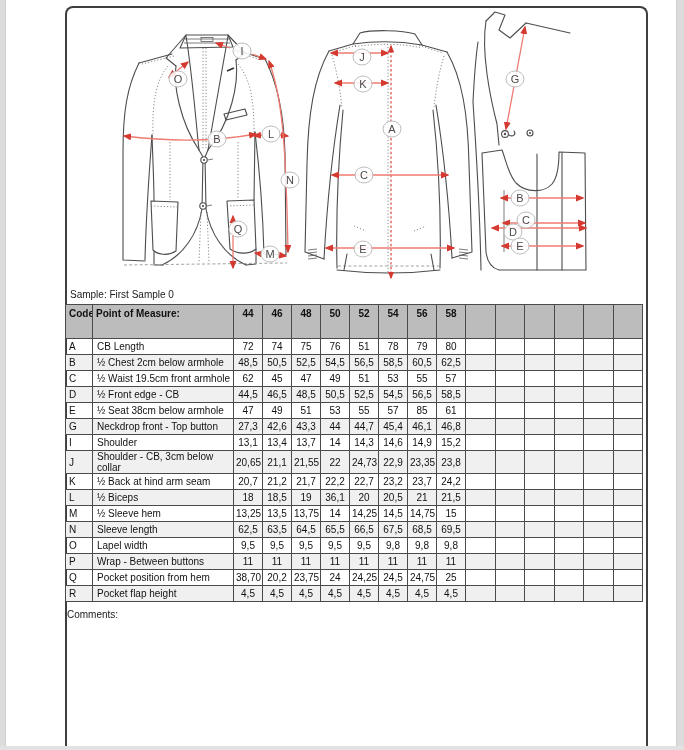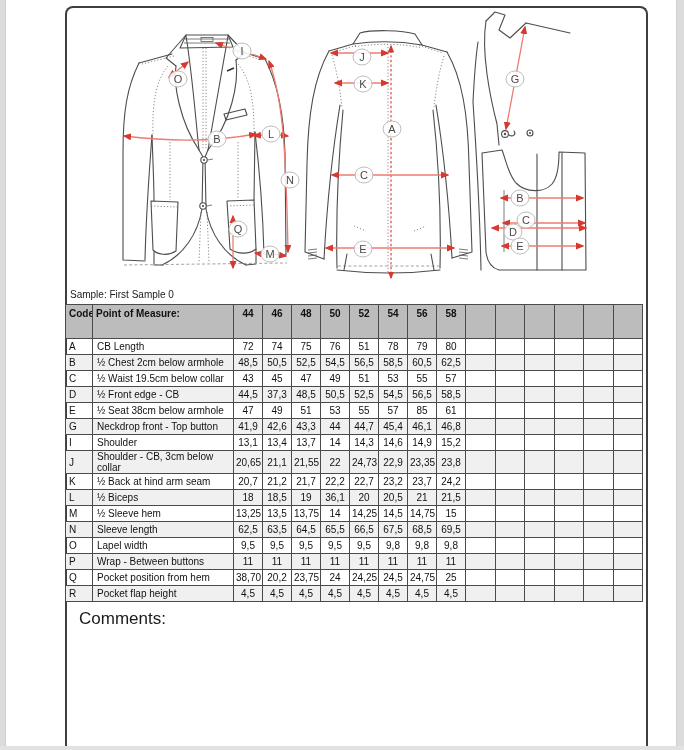--- a/index.html
+++ b/index.html
@@ -6,21 +6,21 @@
   body{font-family:"Liberation Sans", sans-serif; -webkit-font-smoothing:antialiased;}
   .viewport{position:relative;width:684px;height:750px;overflow:hidden;background:#fff;}
   .edge-strip{position:absolute;background:#dcdcdc;}
   .edge-left{left:0;top:0;width:5px;height:750px;border-right:1px solid #cfcfcf;}
   .edge-right{right:0;top:0;width:7px;height:750px;border-left:1px solid #cfcfcf;}
   .edge-bottom{left:0;bottom:0;width:684px;height:4px;background:#e2e2e2;}
   .page{position:absolute;left:65px;top:6px;width:579px;height:744px;background:#fff;
         border:2px solid #3f3f3f;border-bottom:none;border-radius:8px 8px 0 0;}
   .diagrams{position:absolute;left:0;top:0;width:579px;height:278px;}
   .sample-label{position:absolute;left:3px;top:281px;font-size:10px;color:#1a1a1a;}
-  .comments-label{position:absolute;left:12px;top:601px;font-size:17px;color:#1a1a1a;}
+  .comments-label{position:absolute;left:0;top:601px;font-size:10px;color:#1a1a1a;}
   table.meas{position:absolute;left:-2px;top:296px;width:577px;border-collapse:collapse;
              table-layout:fixed;font-size:10px;color:#111;}
   table.meas th, table.meas td{border:1px solid #4a4a4a;padding:0 2px;overflow:hidden;}
   table.meas thead th{background:#bcbcbc;height:30px;vertical-align:top;padding-top:3px;
                       font-weight:bold;font-size:10px;text-align:center;}
   table.meas thead th.h-code, table.meas thead th.h-pom{text-align:left;padding-left:3px;}
   table.meas td{height:15px;text-align:center;}
   table.meas td.c-code{text-align:left;padding-left:3px;}
   table.meas td.c-pom{text-align:left;padding-left:4px;}
   table.meas tr.alt td{background:#f0f0f0;}
@@ -317,41 +317,41 @@
             <td>62,5</td>
             <td></td>
             <td></td>
             <td></td>
             <td></td>
             <td></td>
             <td></td>
           </tr>
           <tr>
             <td class="c-code">C</td>
-            <td class="c-pom">½ Waist 19.5cm below collar</td>
-            <td>43</td>
+            <td class="c-pom">½ Waist 19.5cm front armhole</td>
+            <td>62</td>
             <td>45</td>
             <td>47</td>
             <td>49</td>
             <td>51</td>
             <td>53</td>
             <td>55</td>
             <td>57</td>
             <td></td>
             <td></td>
             <td></td>
             <td></td>
             <td></td>
             <td></td>
           </tr>
           <tr class="alt">
             <td class="c-code">D</td>
             <td class="c-pom">½ Front edge - CB</td>
             <td>44,5</td>
-            <td>37,3</td>
+            <td>46,5</td>
             <td>48,5</td>
             <td>50,5</td>
             <td>52,5</td>
             <td>54,5</td>
             <td>56,5</td>
             <td>58,5</td>
             <td></td>
             <td></td>
             <td></td>
             <td></td>
@@ -372,21 +372,21 @@
             <td></td>
             <td></td>
             <td></td>
             <td></td>
             <td></td>
             <td></td>
           </tr>
           <tr class="alt">
             <td class="c-code">G</td>
             <td class="c-pom">Neckdrop front - Top button</td>
-            <td>41,9</td>
+            <td>27,3</td>
             <td>42,6</td>
             <td>43,3</td>
             <td>44</td>
             <td>44,7</td>
             <td>45,4</td>
             <td>46,1</td>
             <td>46,8</td>
             <td></td>
             <td></td>
             <td></td>

